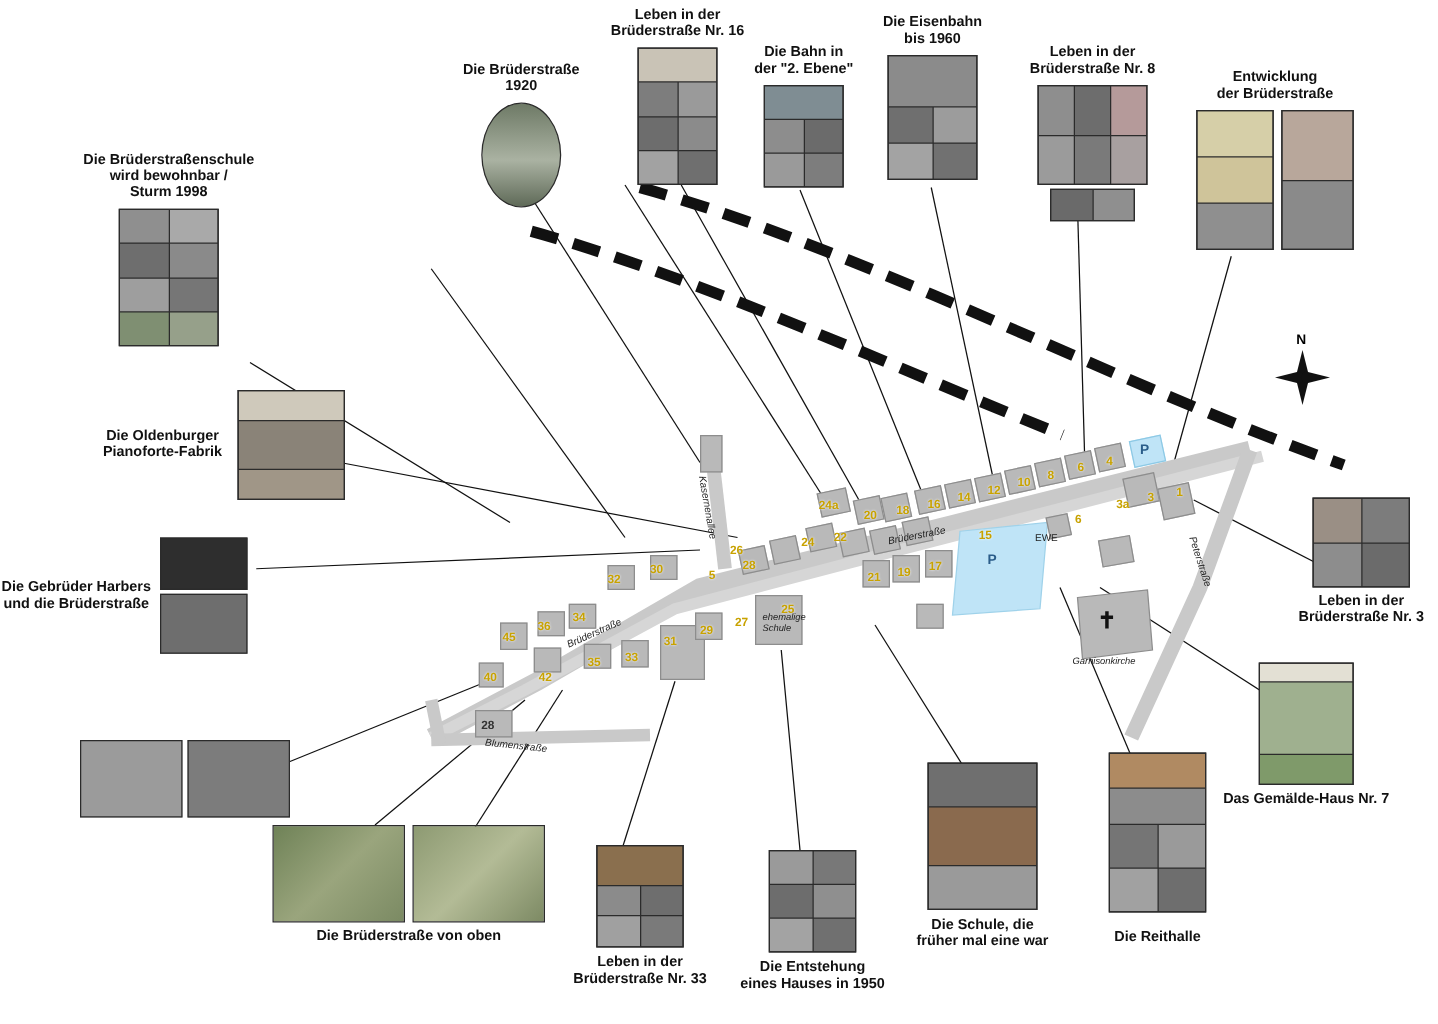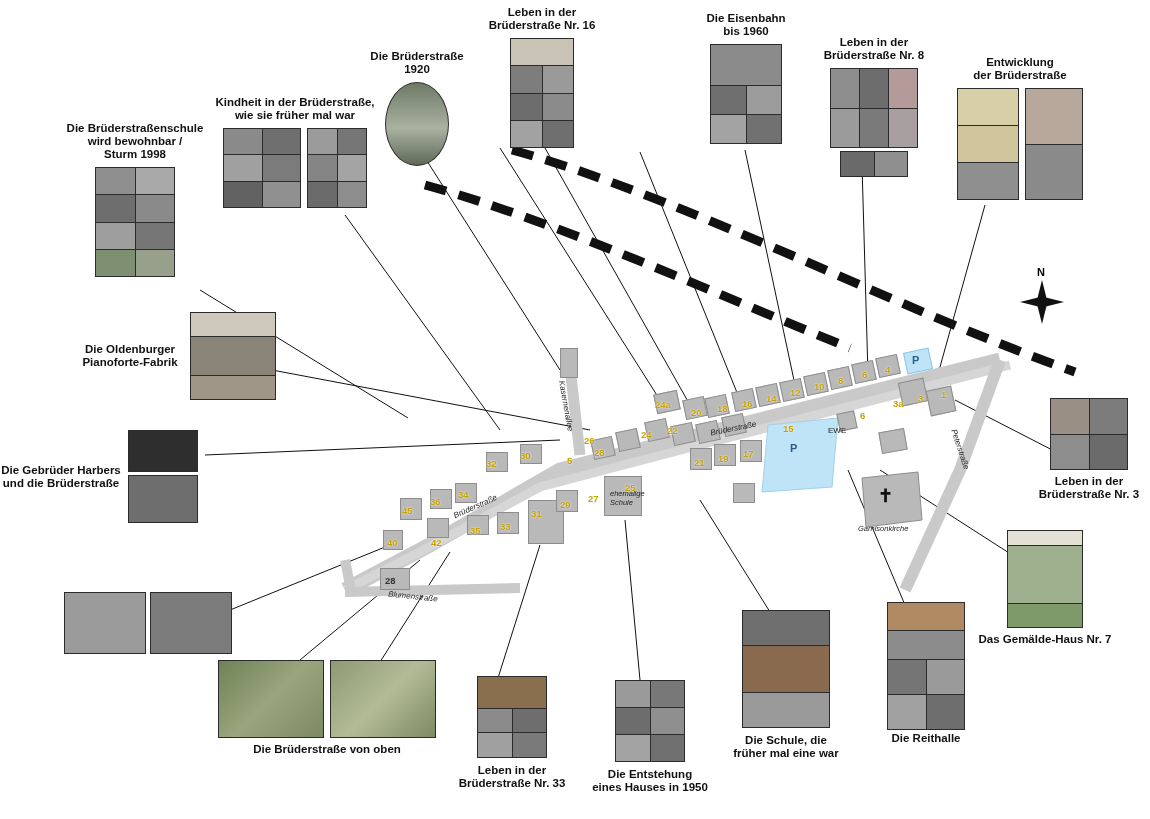--- a/index.html
+++ b/index.html
@@ -219,42 +219,20 @@
         <i style="background:#a9a9a9"></i>
       <i style="background:#6e6e6e"></i>
         <i style="background:#8a8a8a"></i>
       <i style="background:#9e9e9e"></i>
         <i style="background:#767676"></i>
       <i style="background:#7f8f72"></i>
         <i style="background:#96a08a"></i>
     </div>
   </div>
 
-  <div class="callout" style="left:205px;top:96px;width:180px">
-    <div class="cap">Kindheit in der Brüderstraße,
-wie sie früher mal war</div>
-    <div style="display:flex;gap:6px;justify-content:center;margin-top:6px">
-      <div class="photo grid" style="width:78px;height:80px;grid-template-columns:1fr 1fr;grid-template-rows:1fr 1fr 1fr">
-        <i style="background:#8a8a8a"></i>
-          <i style="background:#6f6f6f"></i>
-        <i style="background:#a0a0a0"></i>
-          <i style="background:#7b7b7b"></i>
-        <i style="background:#626262"></i>
-          <i style="background:#909090"></i>
-      </div>
-      <div class="photo grid" style="width:60px;height:80px;grid-template-columns:1fr 1fr;grid-template-rows:1fr 1fr 1fr">
-        <i style="background:#9b9b9b"></i>
-          <i style="background:#767676"></i>
-        <i style="background:#858585"></i>
-          <i style="background:#a4a4a4"></i>
-        <i style="background:#6b6b6b"></i>
-          <i style="background:#8d8d8d"></i>
-      </div>
-    </div>
-  </div>
 
   <div class="callout" style="left:362px;top:50px;width:110px">
     <div class="cap">Die Brüderstraße
 1920</div>
     <div class="photo oval" style="margin:6px auto 0;width:64px;height:84px;background:linear-gradient(#6e7a66,#aab2a2 55%,#5f6a58)"></div>
   </div>
 
   <div class="callout" style="left:486px;top:6px;width:112px">
     <div class="cap">Leben in der
 Brüderstraße Nr. 16</div>
@@ -262,20 +240,31 @@
       <i style="background:#c9c3b6;grid-column:1 / span 2"></i>
       <i style="background:#7d7d7d"></i>
         <i style="background:#9a9a9a"></i>
       <i style="background:#6d6d6d"></i>
         <i style="background:#8b8b8b"></i>
       <i style="background:#a2a2a2"></i>
         <i style="background:#6f6f6f"></i>
     </div>
   </div>
 
+  <div class="callout" style="left:598px;top:36px;width:90px">
+    <div class="cap">Die Bahn in
+der "2. Ebene"</div>
+    <div class="photo grid" style="margin:6px auto 0;width:64px;height:82px;grid-template-columns:1fr 1fr;grid-template-rows:1fr 1fr 1fr">
+      <i style="background:#7f8d93;grid-column:1 / span 2"></i>
+      <i style="background:#8d8d8d"></i>
+        <i style="background:#6b6b6b"></i>
+      <i style="background:#9a9a9a"></i>
+        <i style="background:#7d7d7d"></i>
+    </div>
+  </div>
 
   <div class="callout" style="left:700px;top:12px;width:92px">
     <div class="cap">Die Eisenbahn
 bis 1960</div>
     <div class="photo grid" style="margin:6px auto 0;width:72px;height:100px;grid-template-columns:1fr 1fr;grid-template-rows:1.4fr 1fr 1fr">
       <i style="background:#8b8b8b;grid-column:1 / span 2"></i>
       <i style="background:#6f6f6f"></i>
         <i style="background:#9c9c9c"></i>
       <i style="background:#a3a3a3"></i>
         <i style="background:#717171"></i>
@@ -410,16 +399,16 @@
 
   <div class="callout" style="left:876px;top:602px;width:100px">
     <div class="photo grid" style="margin:0 auto;width:78px;height:128px;grid-template-columns:1fr 1fr;grid-template-rows:0.8fr 0.8fr 1fr 1fr">
       <i style="background:#b08a62;grid-column:1 / span 2"></i>
       <i style="background:#8c8c8c;grid-column:1 / span 2"></i>
       <i style="background:#757575"></i>
         <i style="background:#9a9a9a"></i>
       <i style="background:#a1a1a1"></i>
         <i style="background:#6e6e6e"></i>
     </div>
-    <div class="cap" style="margin-top:2px">Die Reithalle</div>
+    <div class="cap" style="margin-top:14px">Die Reithalle</div>
   </div>
 
 </div>
 
 </body></html>

